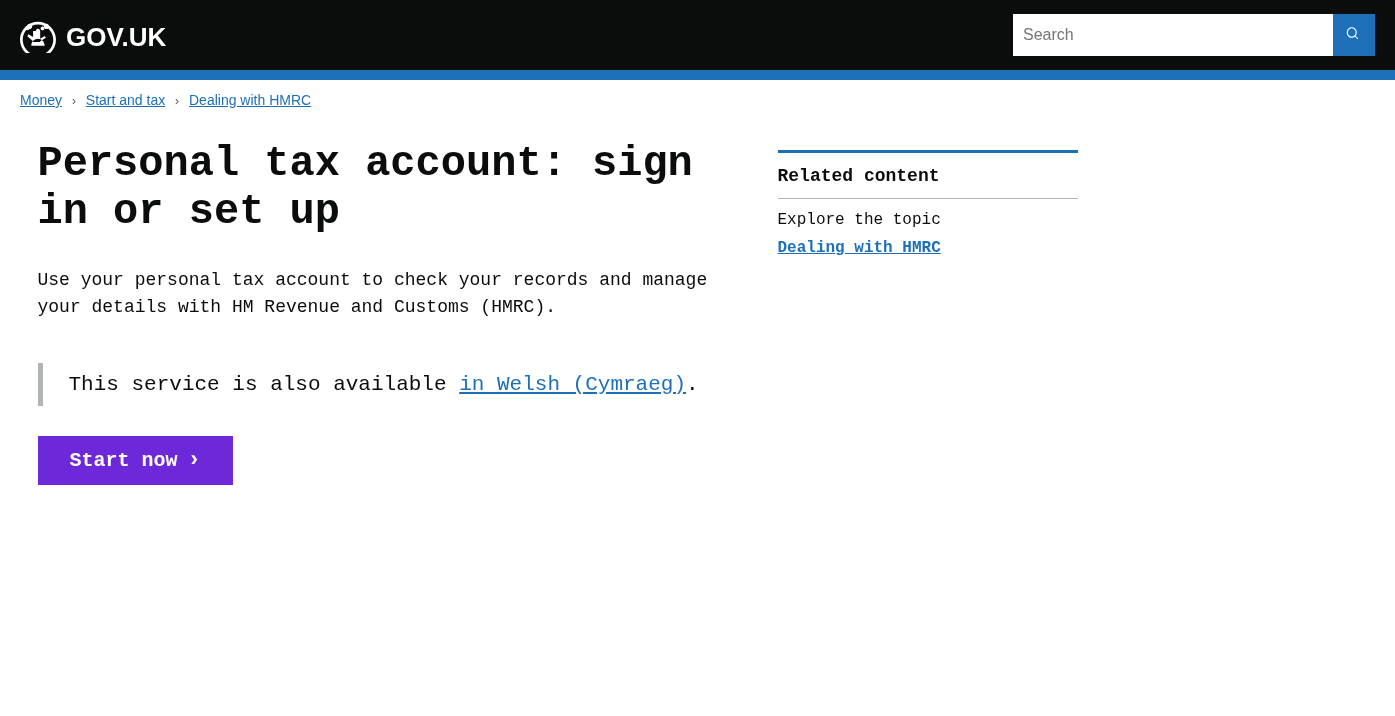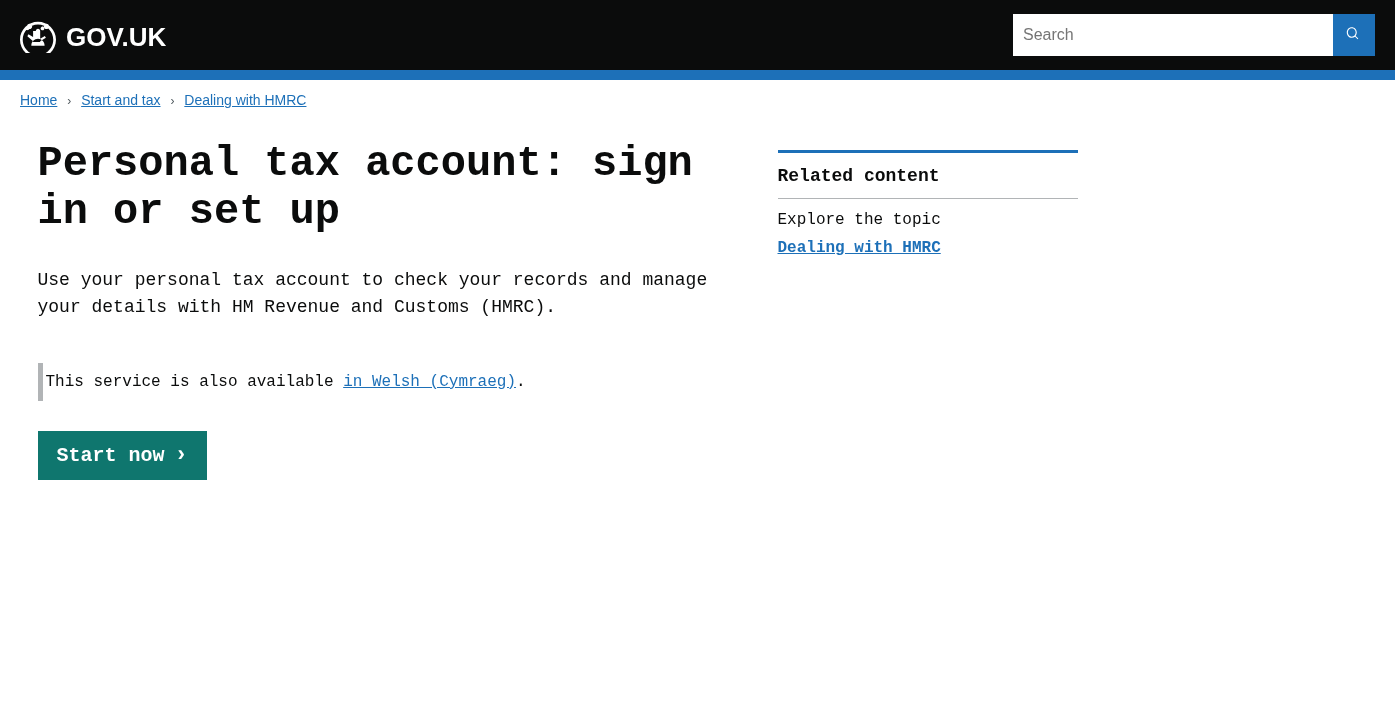--- a/index.html
+++ b/index.html
@@ -129,41 +129,41 @@
     .page-description {
       font-size: 18px;
       line-height: 1.5;
       margin-bottom: 42px;
       color: #0b0c0c;
     }
 
     
     .welsh-notice {
       border-left: 5px solid #b1b4b6;
-      padding: 10px 3px;
+      padding: 10px 26px;
       margin-bottom: 30px;
-      font-size: 16px;
+      font-size: 21px;
       color: #0b0c0c;
     }
 
     .welsh-notice a {
       color: #1d70b8;
       text-decoration: underline;
     }
 
     
     .start-button {
       display: inline-flex;
       align-items: center;
       gap: 10px;
-      background: #0f766e;
+      background: #6d28d9;
       color: #fff;
       font-size: 20px;
       font-weight: 700;
-      padding: 12px 19px;
+      padding: 12px 32px;
       text-decoration: none;
       border: none;
       cursor: pointer;
     }
 
     .start-arrow {
       font-size: 22px;
       font-weight: 700;
     }
 
@@ -226,21 +226,21 @@
       <svg viewBox="0 0 36 36" xmlns="http://www.w3.org/2000/svg">
         <path fill="#fff" d="M25.7 24.3L21 19.6c1.3-1.7 2-3.8 2-6.1C23 8 19 4 14 4S5 8 5 13.5 9 23 14 23c2.2 0 4.3-.8 5.9-2l4.7 4.7 1.1-1.4zM7 13.5C7 9.4 10.1 6 14 6s7 3.4 7 7.5S17.9 21 14 21 7 17.6 7 13.5z"></path>
       </svg>
     </button>
   </form>
 </header>
 
 <div class="blue-bar"></div>
 
 <nav class="breadcrumb">
-  <a href="#">Home</a>
+  <a href="#">Money</a>
   <span class="breadcrumb-sep">›</span>
   <a href="#">Start and tax</a>
   <span class="breadcrumb-sep">›</span>
   <a href="#">Dealing with HMRC</a>
 </nav>
 
 <div class="main-container">
 
   <main class="main-content">
     <h1 class="page-title">Personal tax account: sign in or set up</h1>

